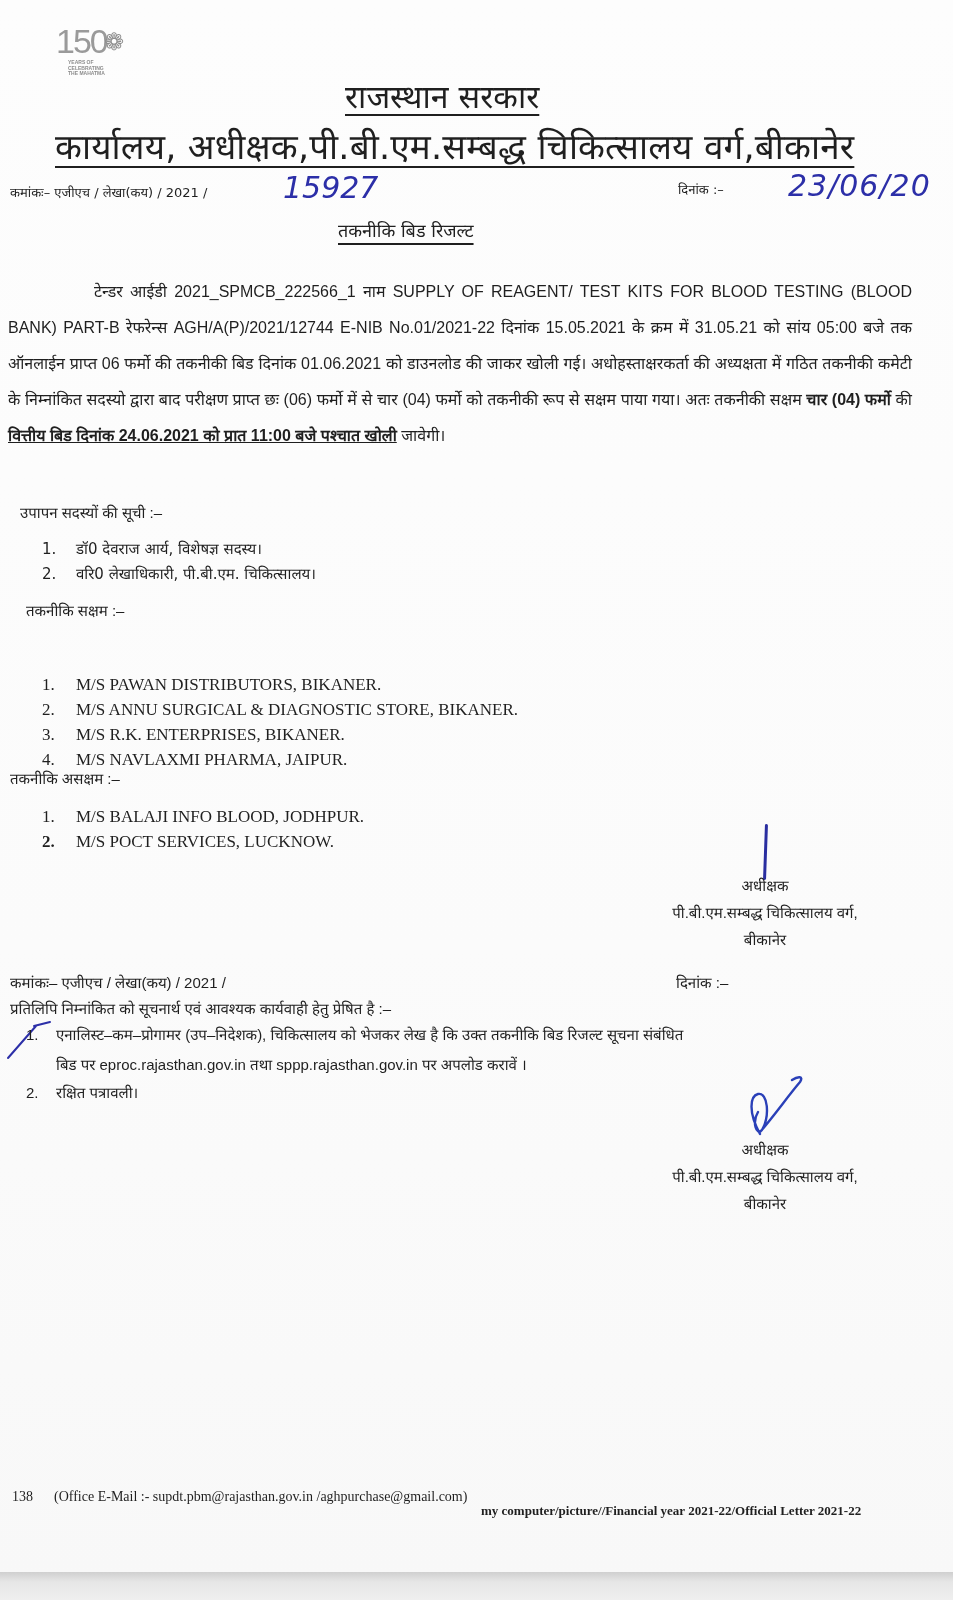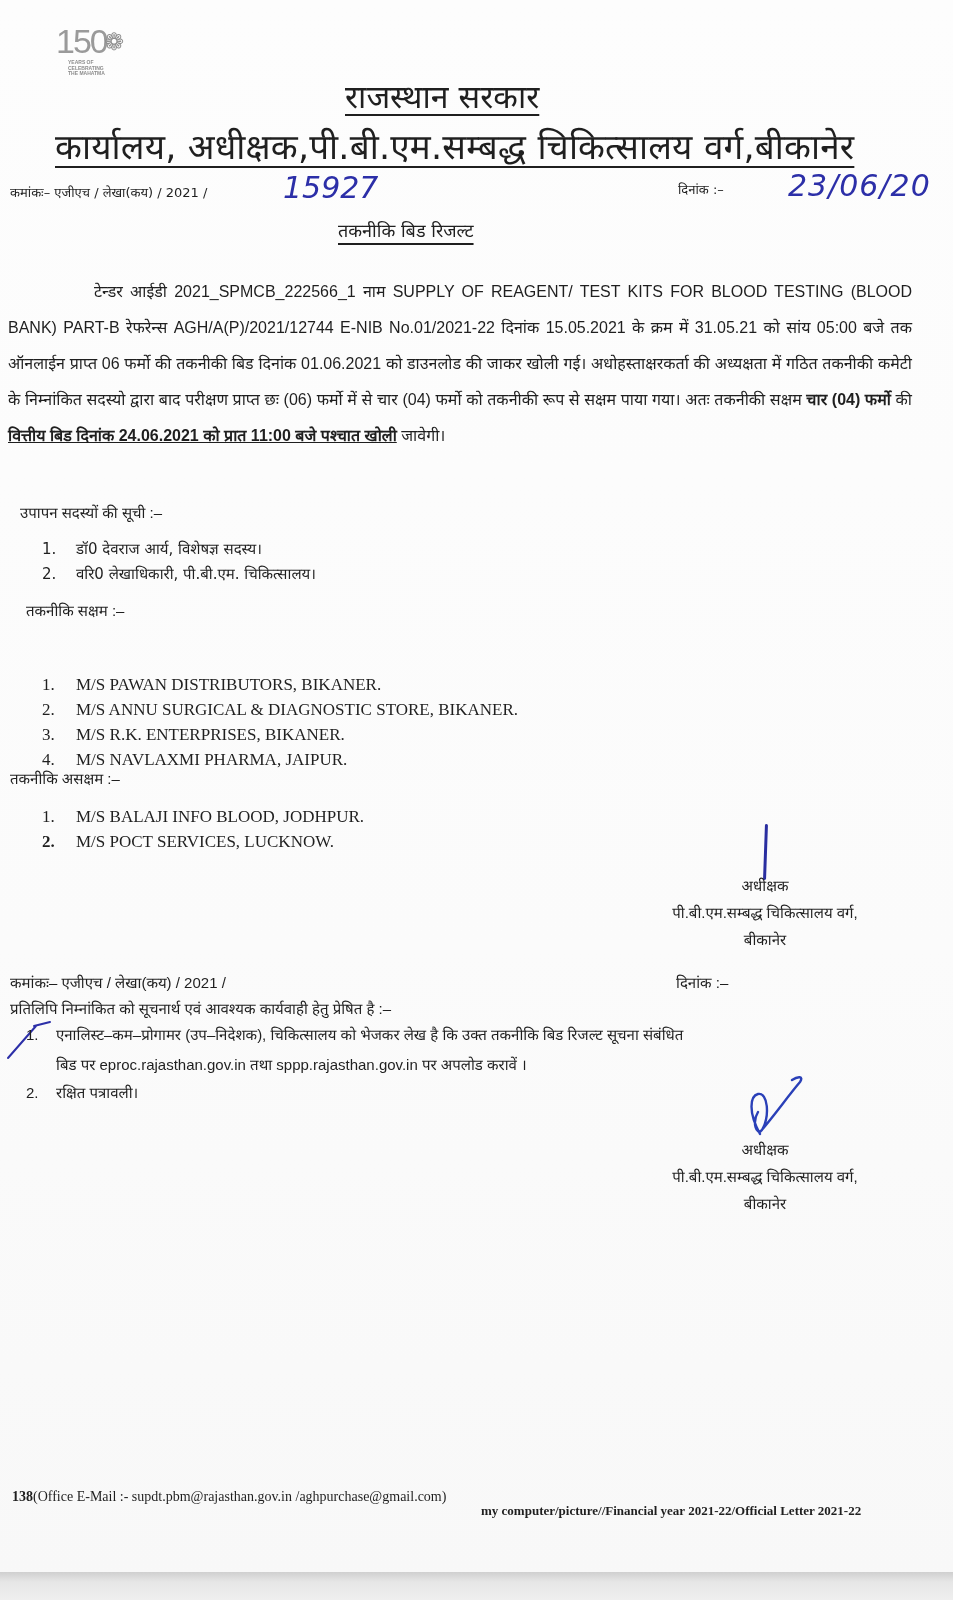--- a/index.html
+++ b/index.html
@@ -48,21 +48,21 @@
   .en-list { font-size: 17px; line-height: 25px; font-family: "Liberation Serif", serif; }
   .en-list .n { display: inline-block; width: 34px; }
 
   .sig-block { text-align: center; font-size: 15px; line-height: 27px; font-family: "Liberation Sans", "DejaVu Sans", sans-serif; }
   .sign-line { position: absolute; left: 764px; top: 824px; width: 3px; height: 56px; background: #2a2ea0; border-radius: 2px; transform: rotate(2deg); }
 
   .copy-line { font-size: 15px; font-family: "Liberation Sans", "DejaVu Sans", sans-serif; }
   .copy-item { font-size: 15px; line-height: 30px; font-family: "Liberation Sans", "DejaVu Sans", sans-serif; }
 
   .footer-left { left: 12px; top: 1489px; font-size: 14px; }
-  .footer-left .pg { font-weight: bold; margin-right: 0; }
+  .footer-left .pg { font-weight: normal; margin-right: 21px; }
   .footer-right { left: 481px; top: 1503px; font-size: 13px; font-weight: bold; }
 </style>
 </head>
 <body>
 
 <div class="page">
 
   <div class="abs logo">
     <span class="num">150</span>
     <span class="wheel">❁</span>

